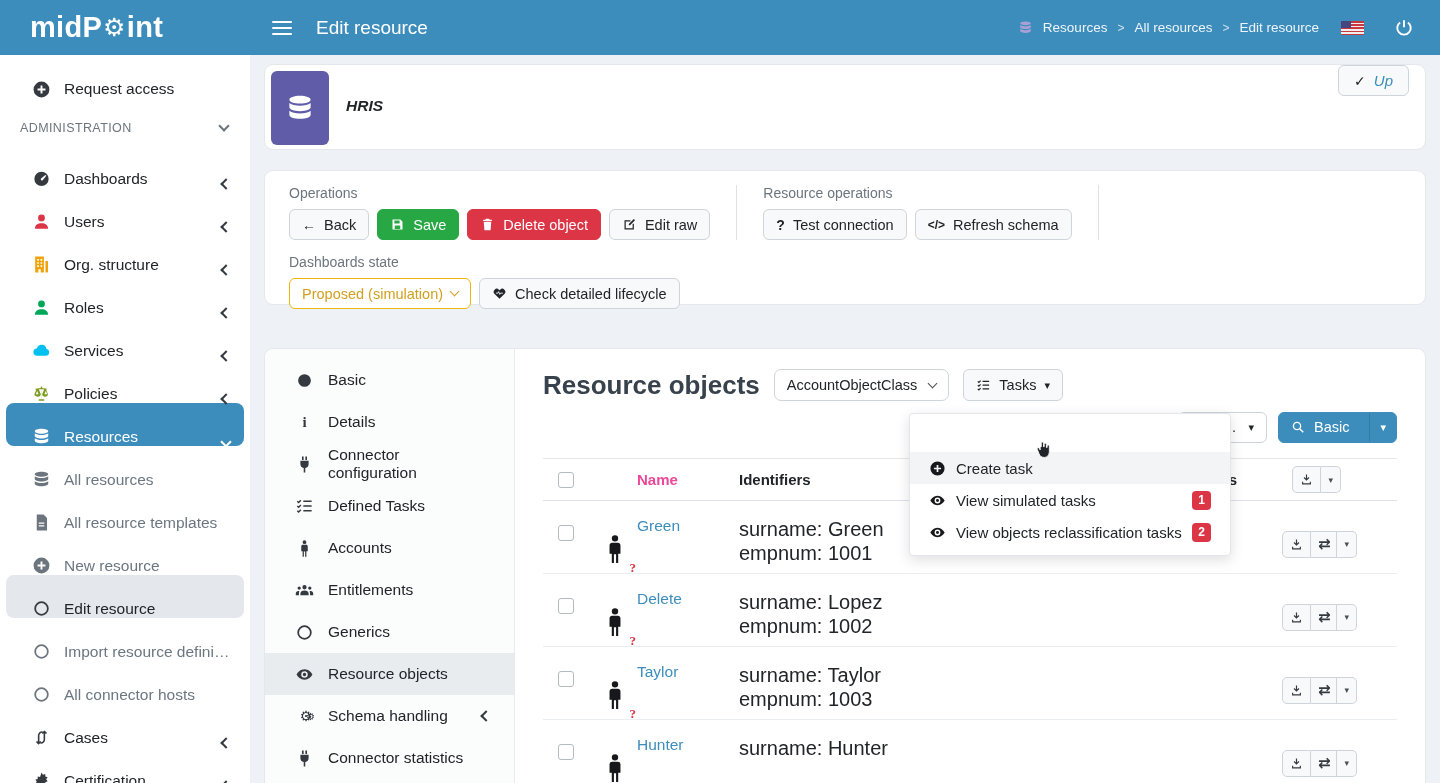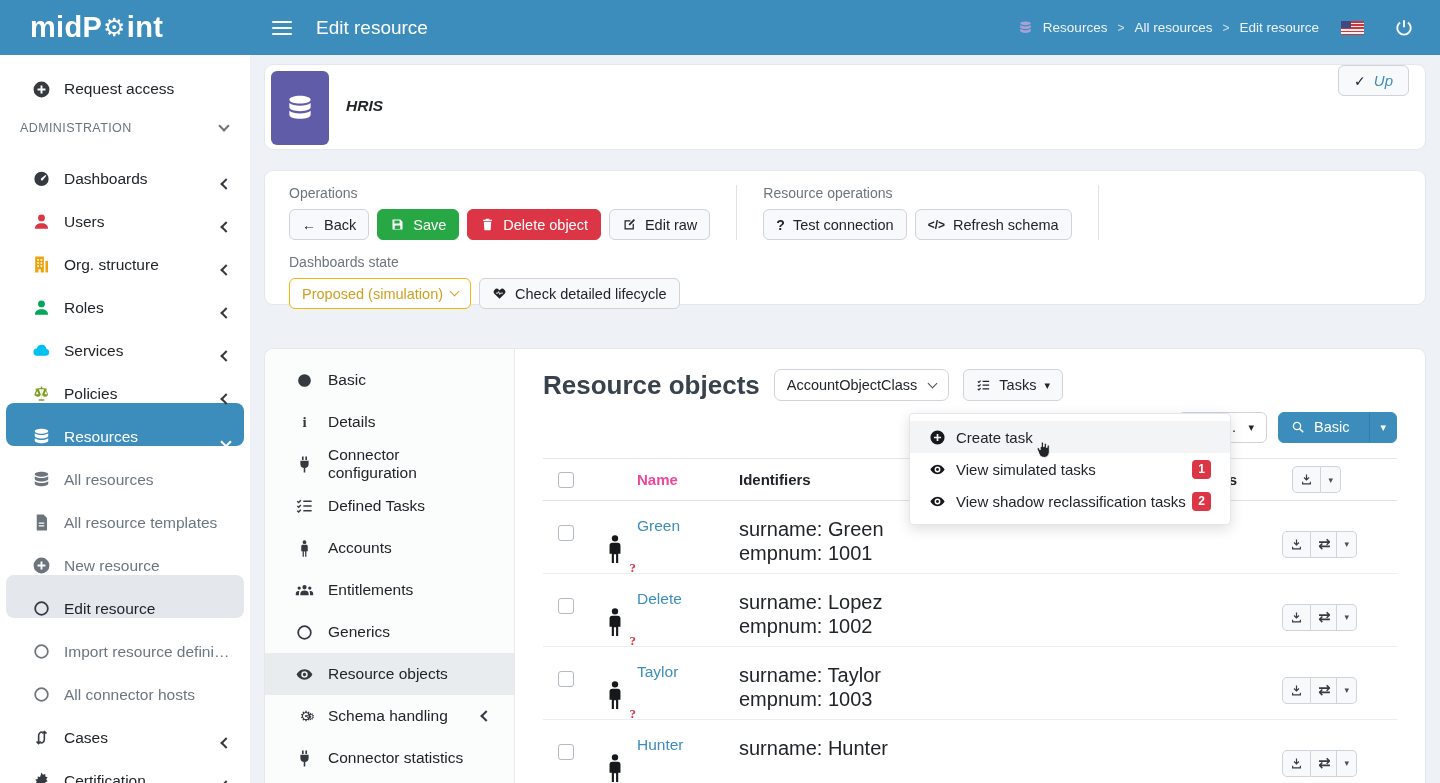--- a/index.html
+++ b/index.html
@@ -127,21 +127,21 @@
   .mini-btn:last-child { border-radius:0 5px 5px 0; border-left:none; }
   .mini-btn + .mini-btn { border-left:none; }
   .mini-btn .bic { width:13px; height:13px; }
   .mini-btn .xchg { font-size:15px; font-weight:700; letter-spacing:-1px; }
   .mini-btn .caret { font-size:9px; color:#495057; }
   .head-export { margin-left:auto; margin-right:56px; display:flex; height:27px; }
 
   
   .tasks-menu { position:absolute; left:659px; top:358px; width:322px; background:#fff; border:1px solid #e3e6ea; border-radius:4px; box-shadow:0 4px 14px rgba(0,0,0,.13); padding:7px 0; z-index:40; }
   .tm-item { height:32px; display:flex; align-items:center; padding:0 19px; font-size:15px; color:#212529; cursor:pointer; }
-  .tm-item.hover { background:#f3f4f6; }
+  .tm-item.hover { background:#f3f4f6;margin-top:31px; }
   .tm-item .si-icon { width:17px; height:17px; margin-right:10px; color:#16181b; flex:none; }
   .tm-badge { margin-left:auto; min-width:19px; height:19px; background:#dc3545; color:#fff; font-size:12px; font-weight:700; border-radius:4px; display:flex; align-items:center; justify-content:center; padding:0 5px; }
   .cursor-hand { position:absolute; left:780px; top:383px; width:22px; height:22px; z-index:50; pointer-events:none; }
 </style>
 </head>
 <body>
 
 <svg width="0" height="0" style="position:absolute">
   <defs>
     <symbol id="i-db" viewBox="0 0 24 24">
@@ -795,21 +795,21 @@
           </span>
         <span>View simulated tasks</span>
         <span class="tm-badge">1</span>
       </div>
       <div class="tm-item">
         <span class="si-icon">
             <svg class="ic">
               <use href="#i-eye"></use>
             </svg>
           </span>
-        <span>View shadow reclassification tasks</span>
+        <span>View objects reclassification tasks</span>
         <span class="tm-badge">2</span>
       </div>
     </div>
 
     <div class="cursor-hand">
         <svg class="ic">
           <use href="#i-hand"></use>
         </svg>
       </div>
 

